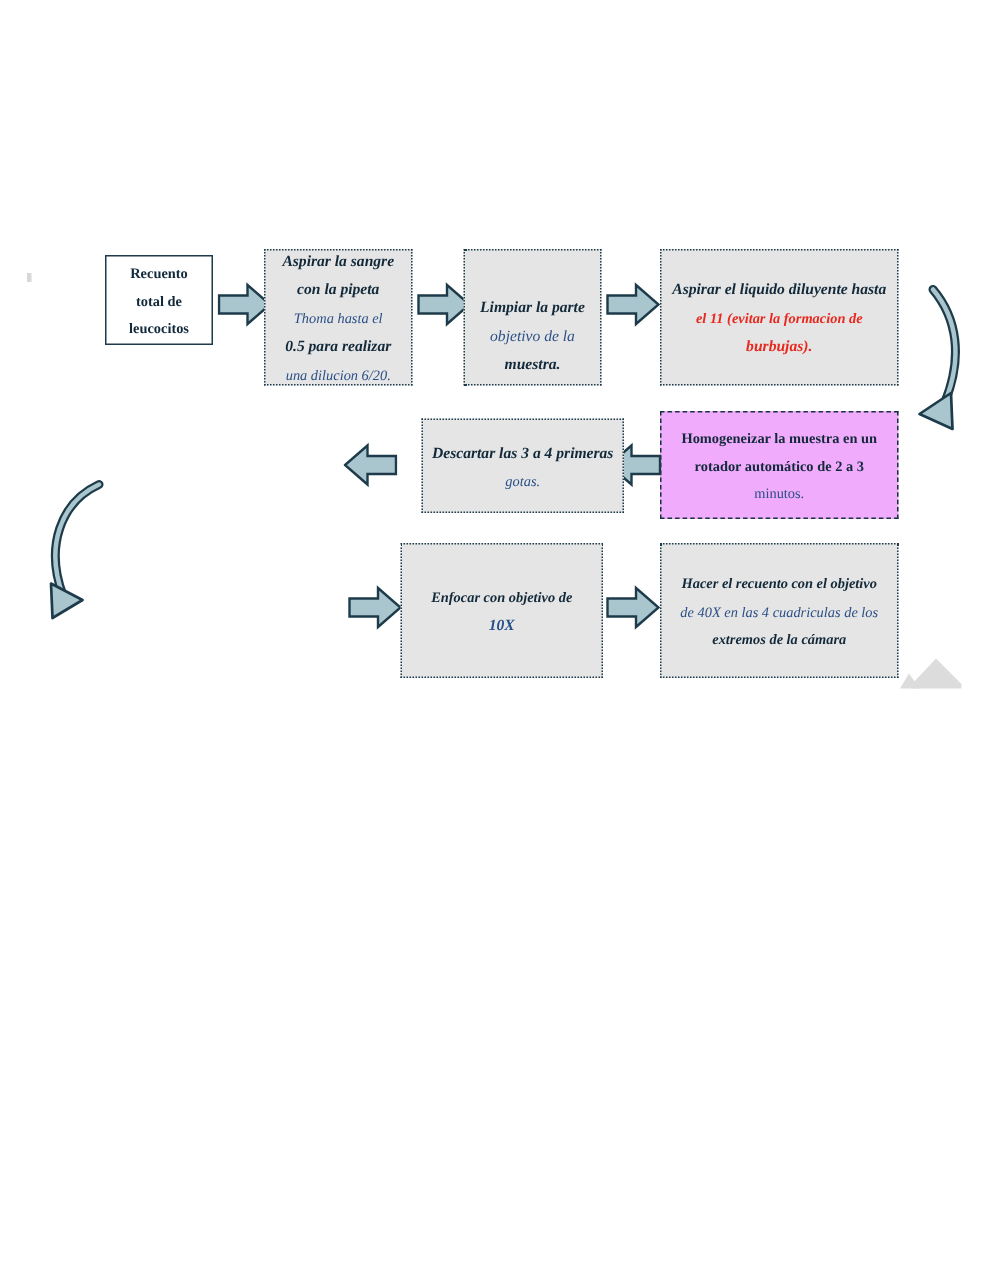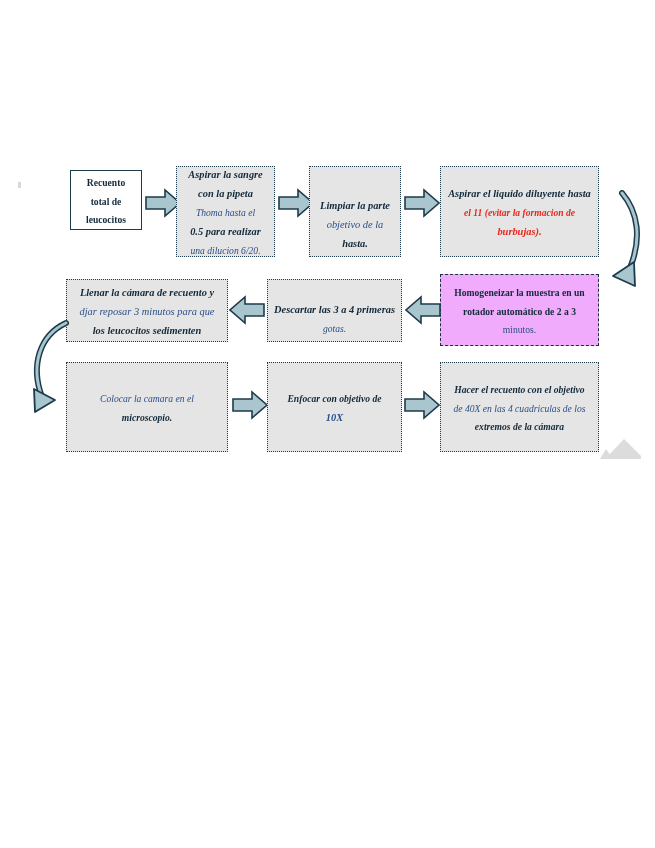--- a/index.html
+++ b/index.html
@@ -116,21 +116,21 @@
   <div class="arrow" style="left:278px; top:188px;">
     <svg width="36" height="30" viewBox="0 0 36 30">
       <polygon points="1,9 20,9 20,2 35,15 20,28 20,21 1,21" fill="#a9c5cd" stroke="#1d3b4a" stroke-width="1.6" stroke-linejoin="miter"></polygon>
     </svg>
   </div>
 
   <div class="node dotted" style="left:309px; top:166px; width:92px; height:91px;align-items:flex-end;">
     <span class="txt">
       <span class="t-bold t-dark sz11">Limpiar la parte</span><br>
       <span class="t-blue sz11">objetivo de la</span><br>
-      <span class="t-bold t-dark sz11">hasta.</span>
+      <span class="t-bold t-dark sz11">muestra.</span>
     </span>
   </div>
 
   <div class="arrow" style="left:404px; top:188px;">
     <svg width="36" height="30" viewBox="0 0 36 30">
       <polygon points="1,9 20,9 20,2 35,15 20,28 20,21 1,21" fill="#a9c5cd" stroke="#1d3b4a" stroke-width="1.6" stroke-linejoin="miter"></polygon>
     </svg>
   </div>
 
   <div class="node dotted" style="left:440px; top:166px; width:159px; height:91px;">
@@ -156,55 +156,42 @@
       <span class="t-blue sz10">minutos.</span>
     </span>
   </div>
 
   <div class="arrow" style="left:405px; top:295px;">
     <svg width="36" height="30" viewBox="0 0 36 30">
       <polygon points="35,9 16,9 16,2 1,15 16,28 16,21 35,21" fill="#a9c5cd" stroke="#1d3b4a" stroke-width="1.6" stroke-linejoin="miter"></polygon>
     </svg>
   </div>
 
-  <div class="node dotted" style="left:267px; top:279px; width:135px; height:63px;align-items:flex-end;">
+  <div class="node dotted" style="left:281px; top:279px; width:135px; height:63px;">
     <span class="txt">
       <span class="t-bold t-dark sz11">Descartar las 3 a 4 primeras</span><br>
       <span class="t-blue sz10">gotas.</span>
     </span>
   </div>
 
   <div class="arrow" style="left:229px; top:295px;">
     <svg width="36" height="30" viewBox="0 0 36 30">
       <polygon points="35,9 16,9 16,2 1,15 16,28 16,21 35,21" fill="#a9c5cd" stroke="#1d3b4a" stroke-width="1.6" stroke-linejoin="miter"></polygon>
     </svg>
   </div>
 
-  <div class="node dotted" style="left:66px; top:279px; width:162px; height:63px;">
-    <span class="txt">
-      <span class="t-bold t-dark sz11">Llenar la cámara de recuento y</span><br>
-      <span class="t-blue sz11">djar reposar 3 minutos para que</span><br>
-      <span class="t-bold t-dark sz11">los leucocitos sedimenten</span>
-    </span>
-  </div>
 
   <div class="curve" style="left:22px; top:315px;">
     <svg width="56" height="110" viewBox="0 0 56 110">
       <path d="M44,8 C18,20 8,50 20,82" fill="none" stroke="#1d3b4a" stroke-width="6" stroke-linecap="round"></path>
       <path d="M44,8 C18,20 8,50 20,82" fill="none" stroke="#a9c5cd" stroke-width="3" stroke-linecap="round"></path>
       <polygon points="12,74 33,85 13,97" fill="#a9c5cd" stroke="#1d3b4a" stroke-width="1.8" stroke-linejoin="round"></polygon>
     </svg>
   </div>
 
-  <div class="node dotted" style="left:66px; top:362px; width:162px; height:90px;">
-    <span class="txt">
-      <span class="t-blue sz10">Colocar la camara en el</span><br>
-      <span class="t-bold t-dark sz10">microscopio.</span>
-    </span>
-  </div>
 
   <div class="arrow" style="left:232px; top:390px;">
     <svg width="36" height="30" viewBox="0 0 36 30">
       <polygon points="1,9 20,9 20,2 35,15 20,28 20,21 1,21" fill="#a9c5cd" stroke="#1d3b4a" stroke-width="1.6" stroke-linejoin="miter"></polygon>
     </svg>
   </div>
 
   <div class="node dotted" style="left:267px; top:362px; width:135px; height:90px;">
     <span class="txt">
       <span class="t-bold t-dark sz10">Enfocar con objetivo de</span><br>

